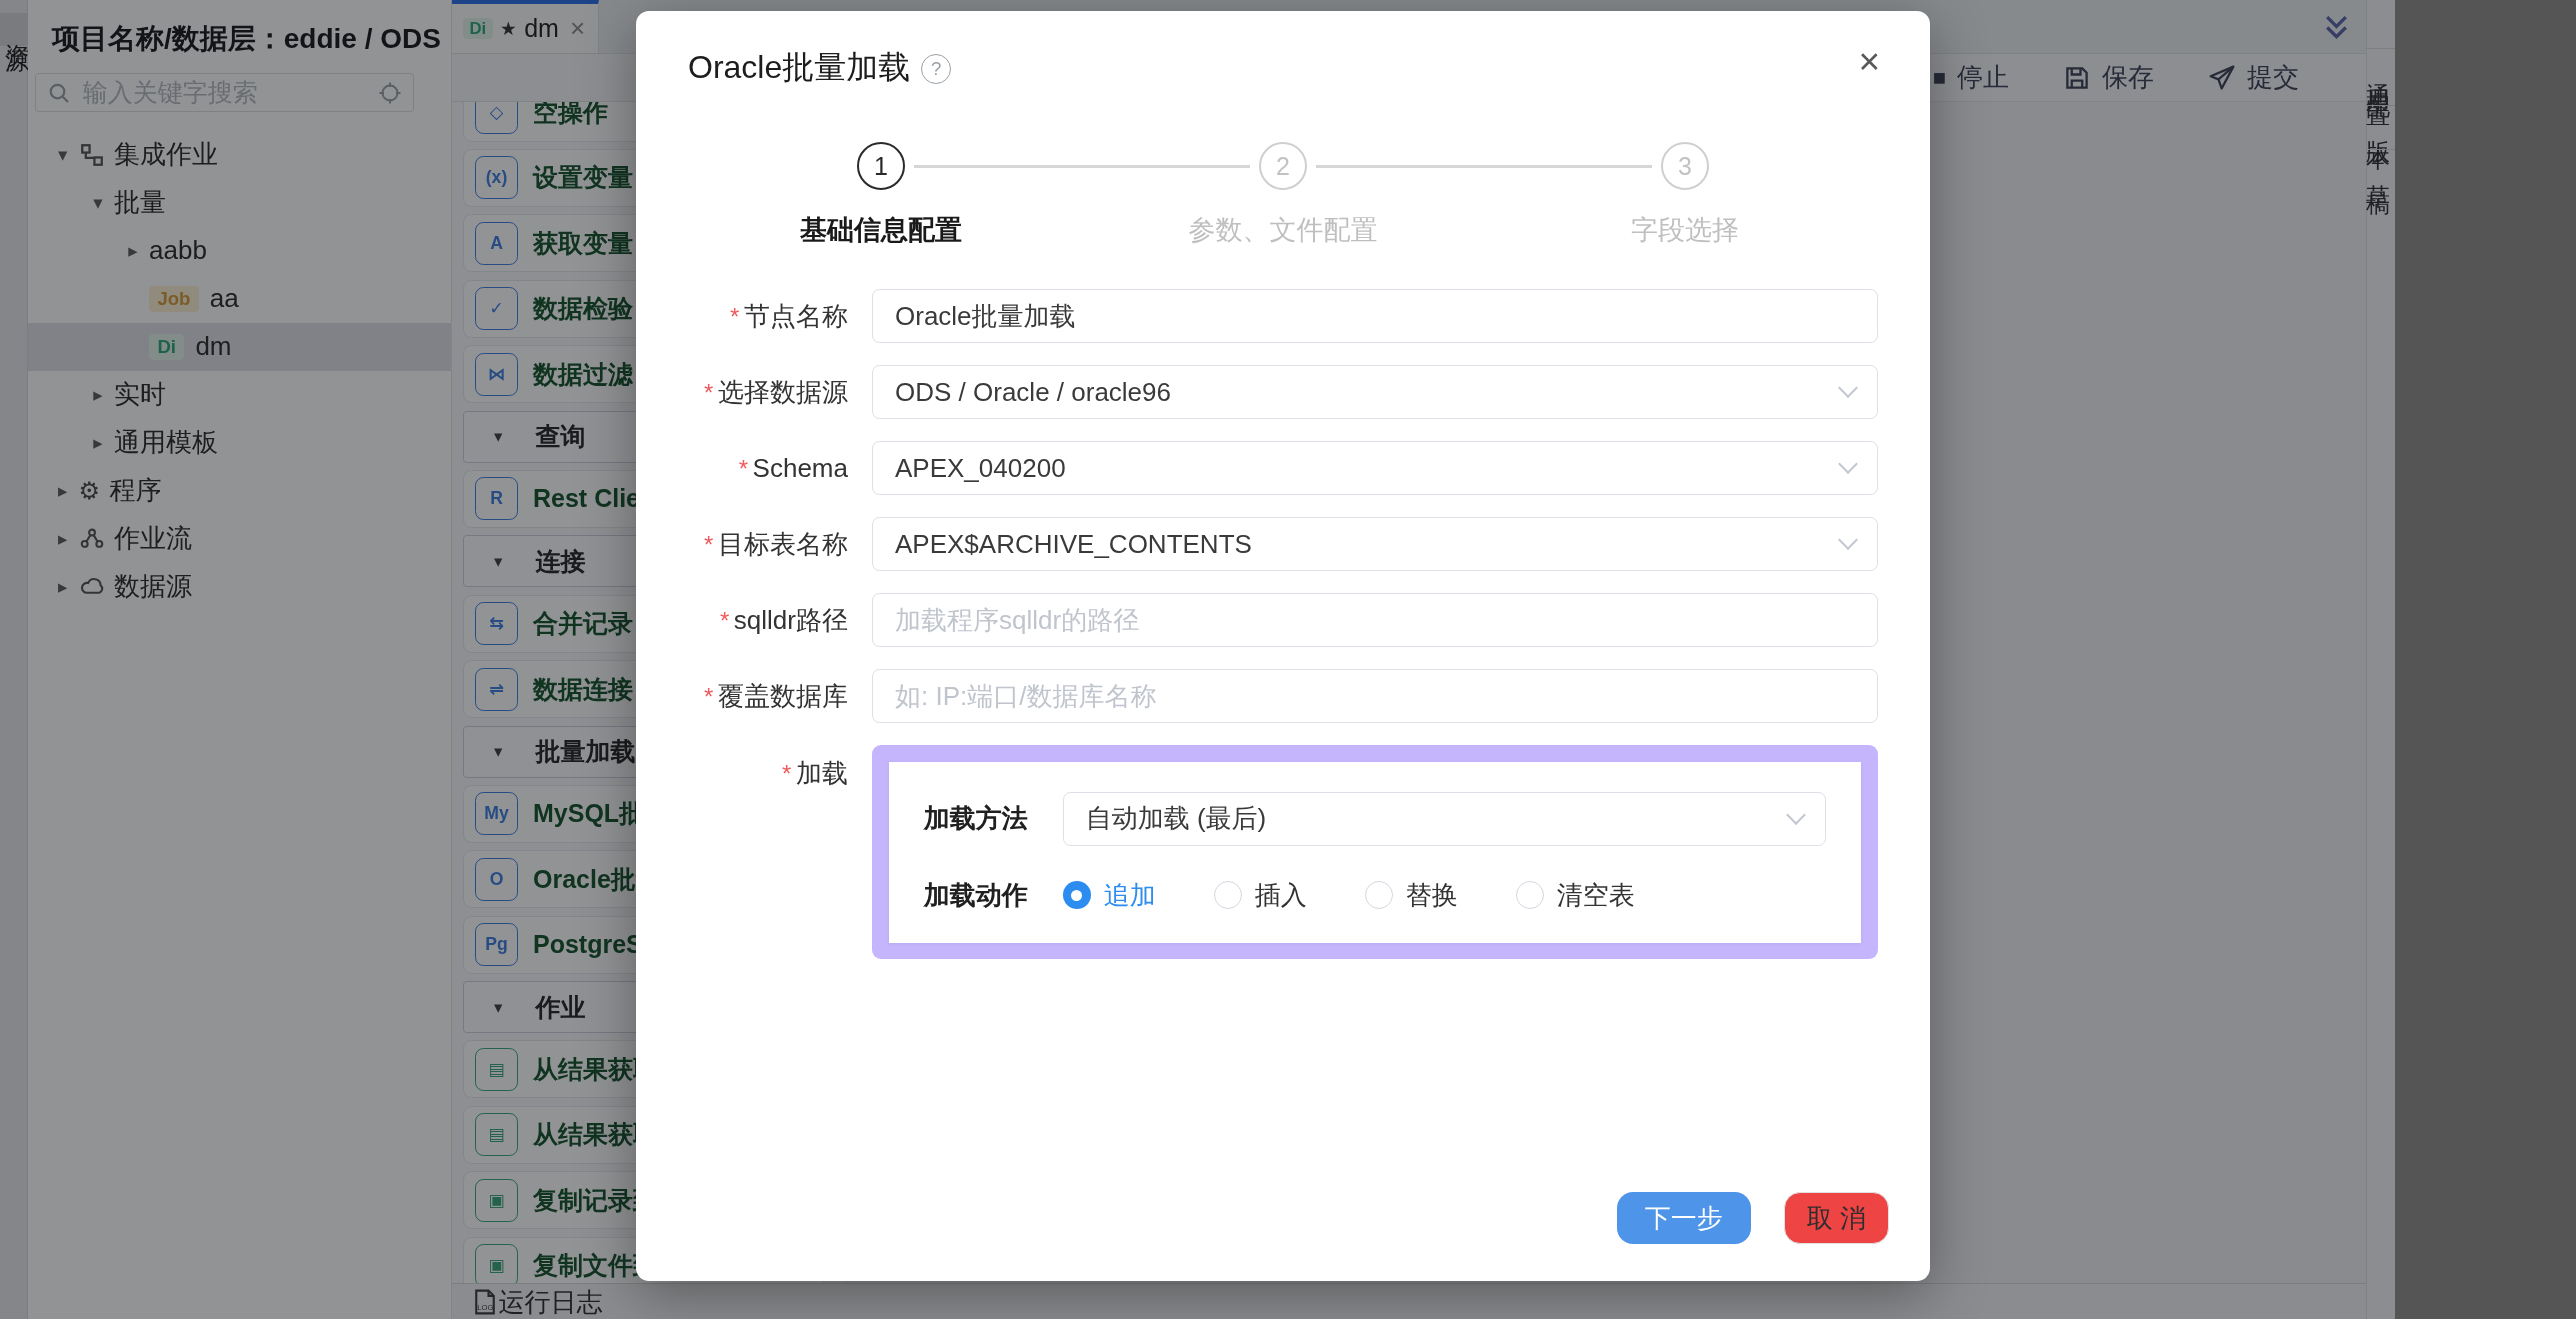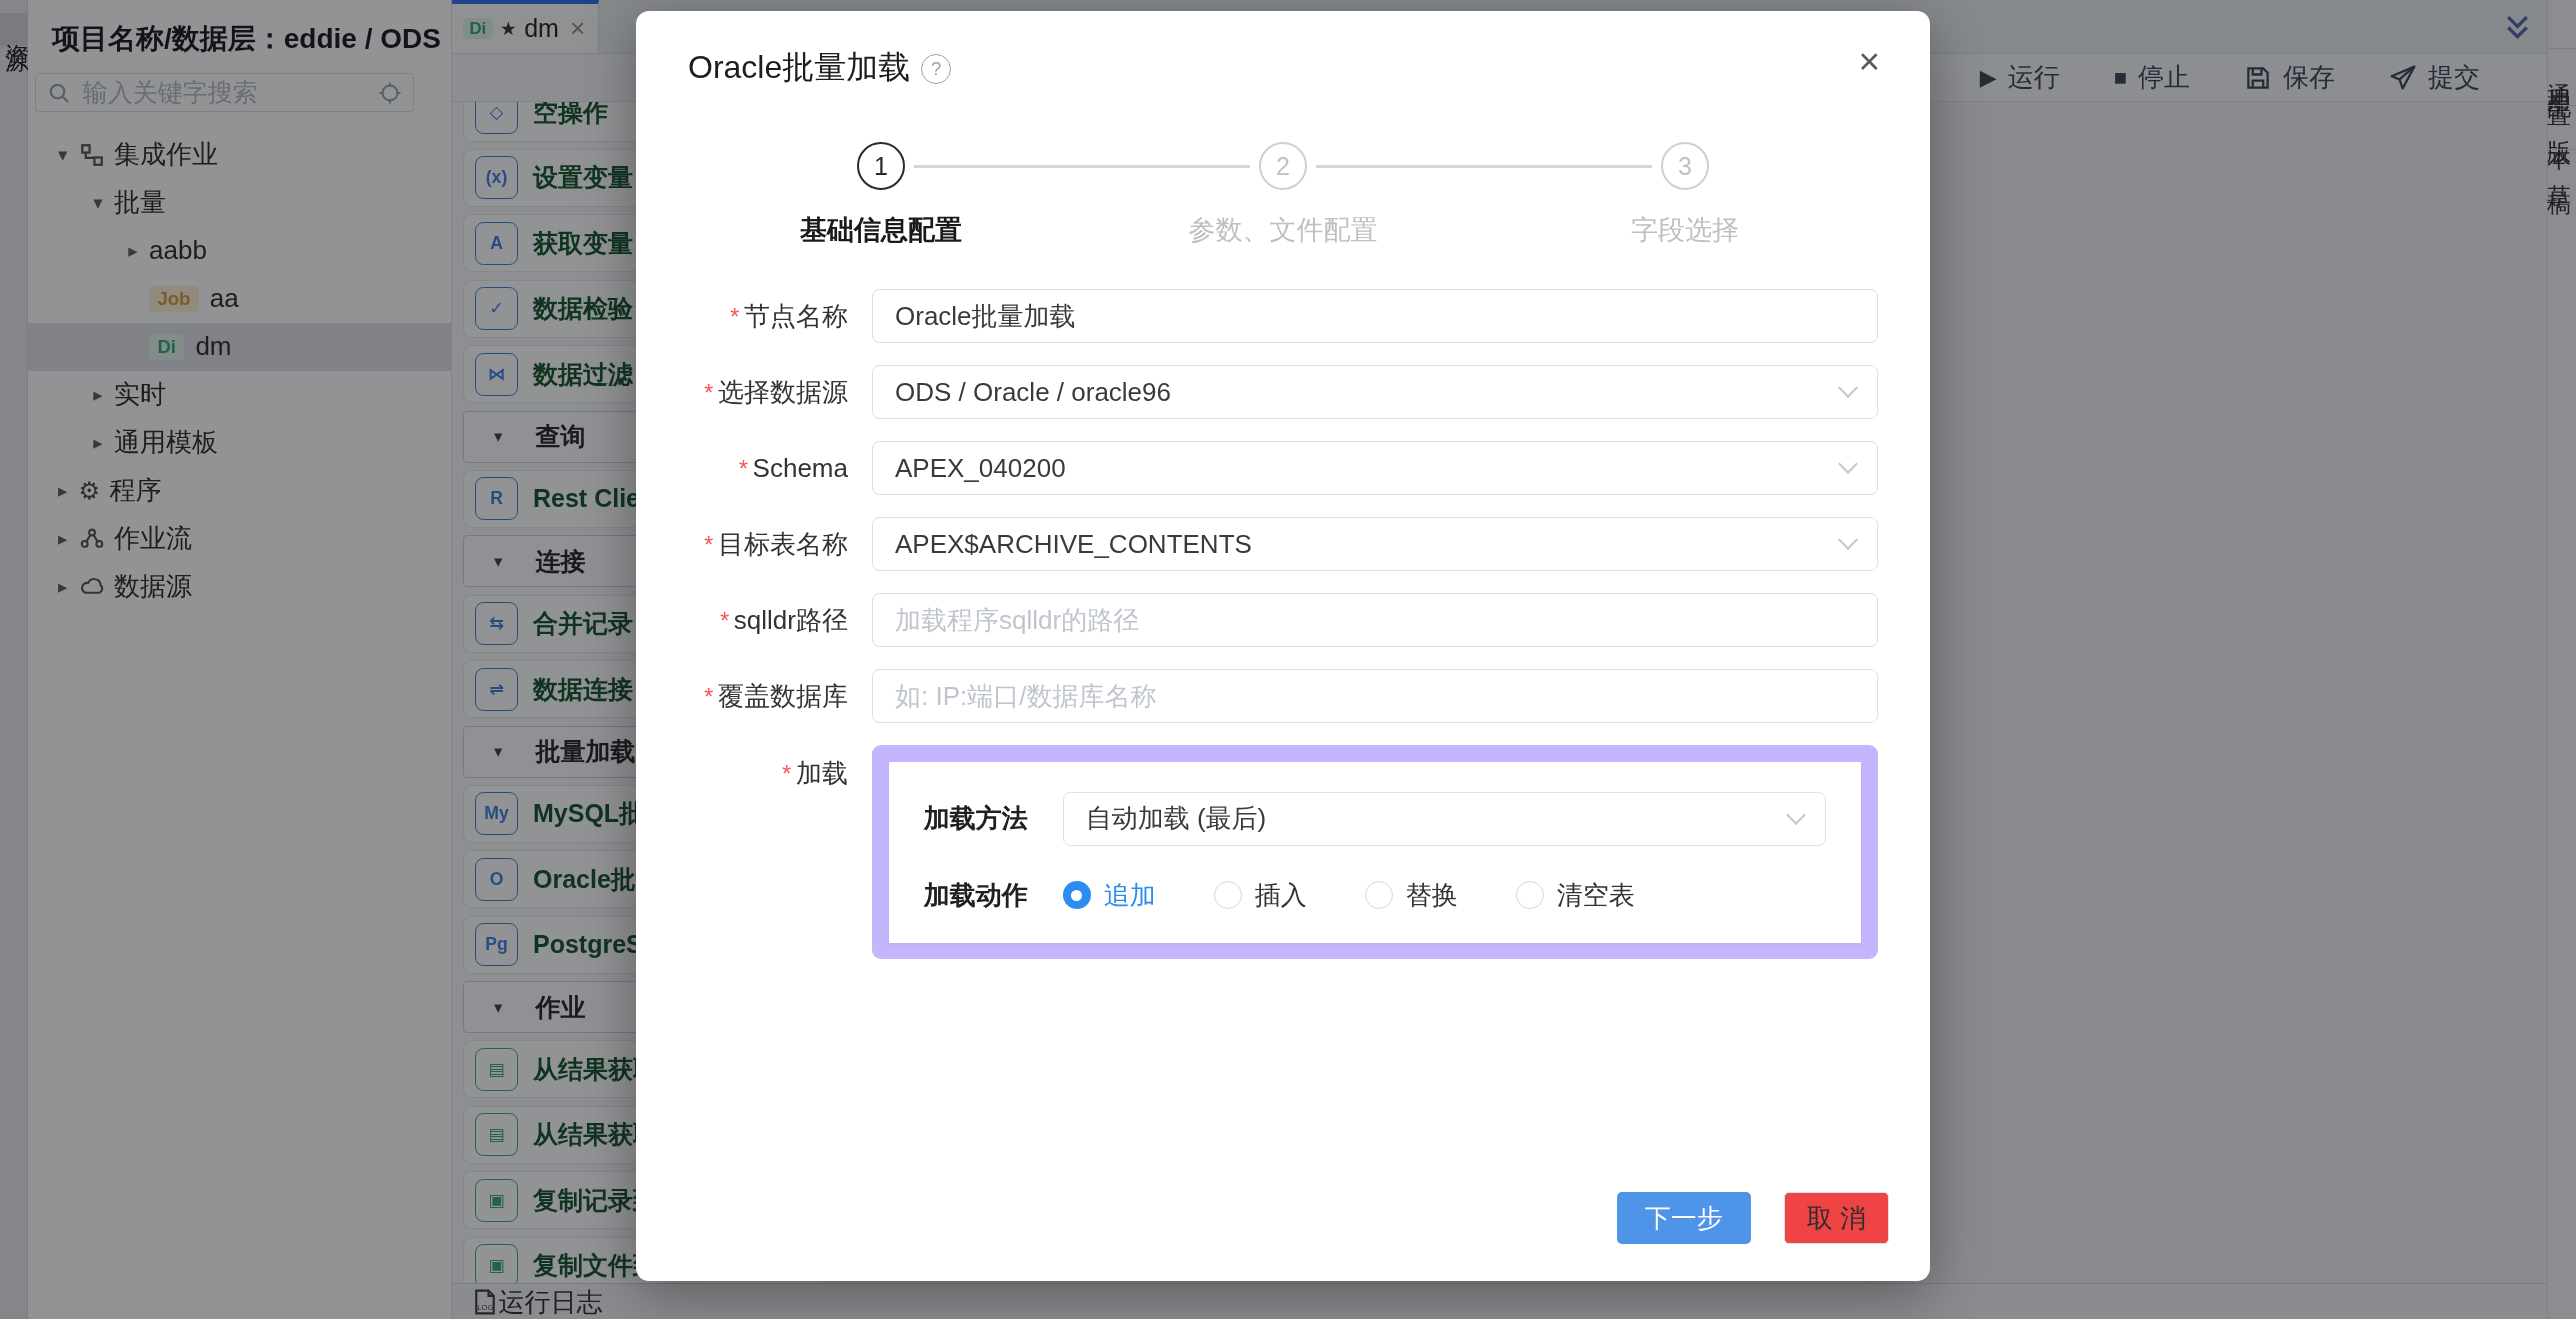--- a/index.html
+++ b/index.html
@@ -1,17 +1,17 @@
 <!DOCTYPE html>
 <html style="--accent: #4e95e9; --accent-bright: #2d8cf0; --section-accent: #2d8cf0; --tab-indicator: #2b6de8; --icon-blue: #3d7fe0; --icon-green: #38a77a; --badge-job-bg: #fcf0d3; --badge-job-text: #d29b3a; --badge-di-bg: #e2f5ec; --badge-di-text: #2ca57a; --toolbar-text: #3c4257;font-size:15px"><head>
 <meta charset="utf-8">
 <style>
   html,body{margin:0;padding:0;background:#555;}
   *{box-sizing:border-box;}
-  .screen{position:relative;width:2576px;height:1320px;background:#fff;overflow:hidden;
+  .screen{position:relative;width:2395px;height:1320px;background:#fff;overflow:hidden;
           font-family:"Liberation Sans","DejaVu Sans",sans-serif;font-size:26px;color:#262626;display:flex;}
 
   
   .left-rail{width:28px;background:#e7e8ea;border-right:0.9px solid #d6d6d6;flex-shrink:0;}
   .rail-tab{margin-top:13px;background:#d2d3d5;color:#1f1f1f;writing-mode:vertical-rl;
             font-size:24px;padding:11px 0.9px;letter-spacing:5.6px;cursor:pointer;}
 
   
   .sidebar{width:424px;background:#fff;border-right:0.9px solid #e3e3e3;flex-shrink:0;display:flex;flex-direction:column;}
   .sb-title{padding:20.4px 22px 15px 24px;font-size:28px;font-weight:700;color:#16181d;white-space:nowrap;}
@@ -120,21 +120,21 @@
   .radios{display:flex;gap:58px;align-items:center;}
   .radio{display:flex;align-items:center;gap:13px;cursor:pointer;}
   .rdot{width:28px;height:28px;border-radius:50%;border:1.9px solid #d3d7de;background:#fff;position:relative;flex-shrink:0;}
   .radio.checked .rdot{border:none;background:var(--accent-bright);}
   .radio.checked .rdot::after{content:'';position:absolute;inset:8.4px;border-radius:50%;background:#fff;}
   .radio .rlabel{font-size:26px;color:#333;}
   .radio.checked .rlabel{color:var(--accent-bright);}
 
   .m-foot{margin-top:auto;display:flex;justify-content:flex-end;align-items:center;gap:33px;
           padding:0 41px 37px 0;flex-shrink:0;}
-  .btn{height:52px;border-radius:5px;font-size:26px;font-family:inherit;cursor:pointer;display:grid;place-items:center;}
+  .btn{height:52px;border-radius:16px;font-size:26px;font-family:inherit;cursor:pointer;display:grid;place-items:center;}
   .btn-primary{background:var(--accent);color:#fff;border:none;padding:0 28px;min-width:109px;}
   .btn-default{background:#ef4444;color:#2e2e2e;border:0.9px solid #e0e0e0;padding:0 22px;min-width:97px;}
 </style>
 </head>
 <body>
 
 <div class="screen">
 
   <aside class="left-rail">
     <div class="rail-tab">资源</div>

